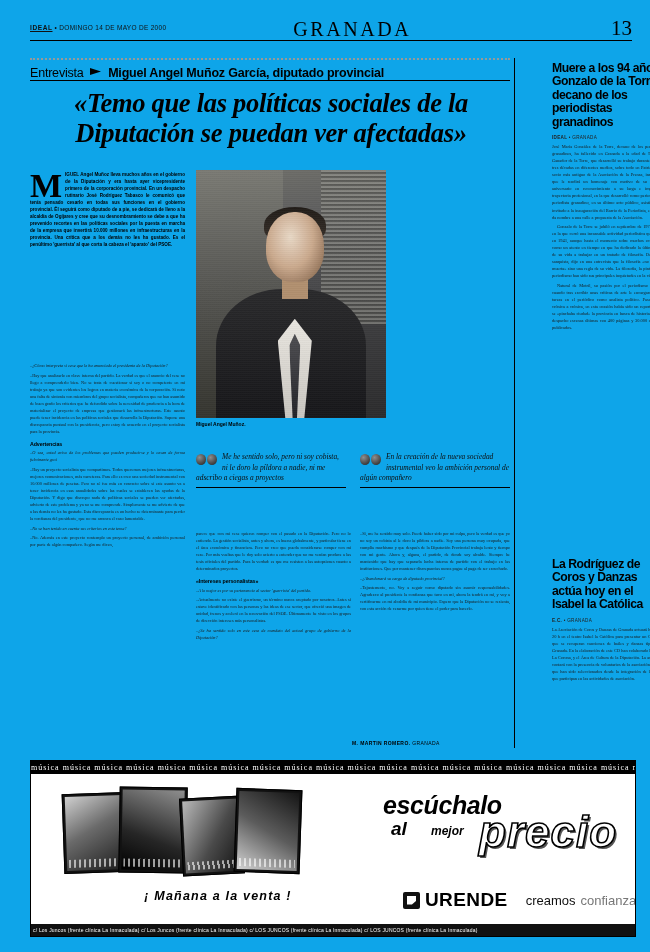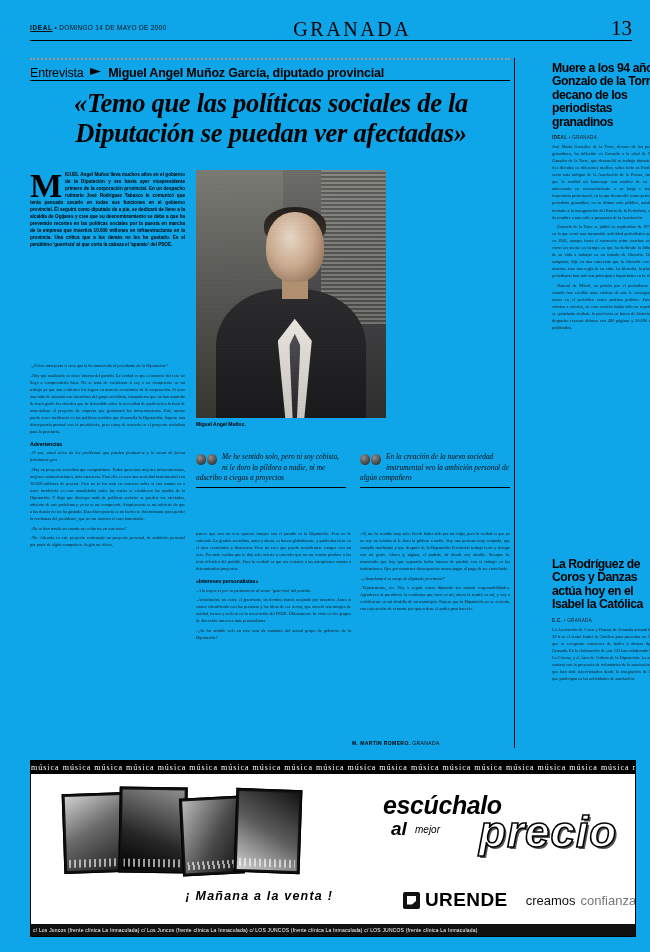--- a/index.html
+++ b/index.html
@@ -118,32 +118,32 @@
   .cd.c1{left:0;top:6px;width:62px;height:78px;transform:rotate(-2deg);}
   .cd.c1 i{background:linear-gradient(150deg,#cfcfcf,#6a6a6a 45%,#1d1d1d);}
   .cd.c2{left:56px;top:0;width:66px;height:84px;transform:rotate(1deg);}
   .cd.c2 i{background:linear-gradient(200deg,#8f8f8f,#262626 60%,#000);}
   .cd.c3{left:118px;top:10px;width:60px;height:76px;transform:rotate(-3deg);}
   .cd.c3 i{background:linear-gradient(120deg,#b9b9b9,#4a4a4a 55%,#111);}
   .cd.c4{left:172px;top:2px;width:64px;height:82px;transform:rotate(2deg);}
   .cd.c4 i{background:linear-gradient(30deg,#d2d2d2,#5c5c5c 50%,#151515);}
   .cd b{position:absolute;left:4px;bottom:5px;right:4px;display:block;height:8px;
     background:repeating-linear-gradient(90deg,#fff 0 2px,transparent 2px 5px);opacity:.6;}
-  .ad-manana{position:absolute;left:72px;top:128px;width:230px;text-align:right;
+  .ad-manana{position:absolute;left:72px;top:128px;width:230px;text-align:center;
     font-family:"Liberation Sans",sans-serif;font-weight:700;font-style:italic;
     font-size:12.5px;letter-spacing:1.2px;color:#000;}
   .ad-escucha{position:absolute;left:352px;top:30px;
     font-family:"Liberation Sans",sans-serif;font-weight:700;font-style:italic;
     font-size:25px;letter-spacing:-.4px;color:#000;}
   .ad-al{position:absolute;left:360px;top:57px;
     font-family:"Liberation Sans",sans-serif;font-weight:700;font-style:italic;
     font-size:19px;color:#000;}
-  .ad-mejor{position:absolute;left:384px;top:63px;
-    font-family:"Liberation Sans",sans-serif;font-weight:400;font-style:italic;
-    font-size:10px;color:#000;}
+  .ad-mejor{position:absolute;left:400px;top:63px;
+    font-family:"Liberation Sans",sans-serif;font-weight:700;font-style:italic;
+    font-size:12px;color:#000;}
   .ad-precio{position:absolute;left:448px;top:46px;
     font-family:"Liberation Sans",sans-serif;font-weight:700;font-style:italic;
     font-size:44px;letter-spacing:1px;color:#fff;
     -webkit-text-stroke:1.6px #000;text-shadow:2px 2px 0 #555;}
   .ad-logo{position:absolute;left:372px;top:128px;display:flex;align-items:center;gap:5px;}
   .ad-logo .sq{width:17px;height:17px;background:#111;position:relative;border-radius:2px;}
   .ad-logo .sq:after{content:"";position:absolute;left:4px;top:4px;width:9px;height:9px;
     background:#fff;clip-path:polygon(0 0,100% 0,100% 60%,55% 100%,0 100%);}
   .ad-logo .urende{font-family:"Liberation Sans",sans-serif;font-weight:700;
     font-size:19px;letter-spacing:.4px;color:#000;}

